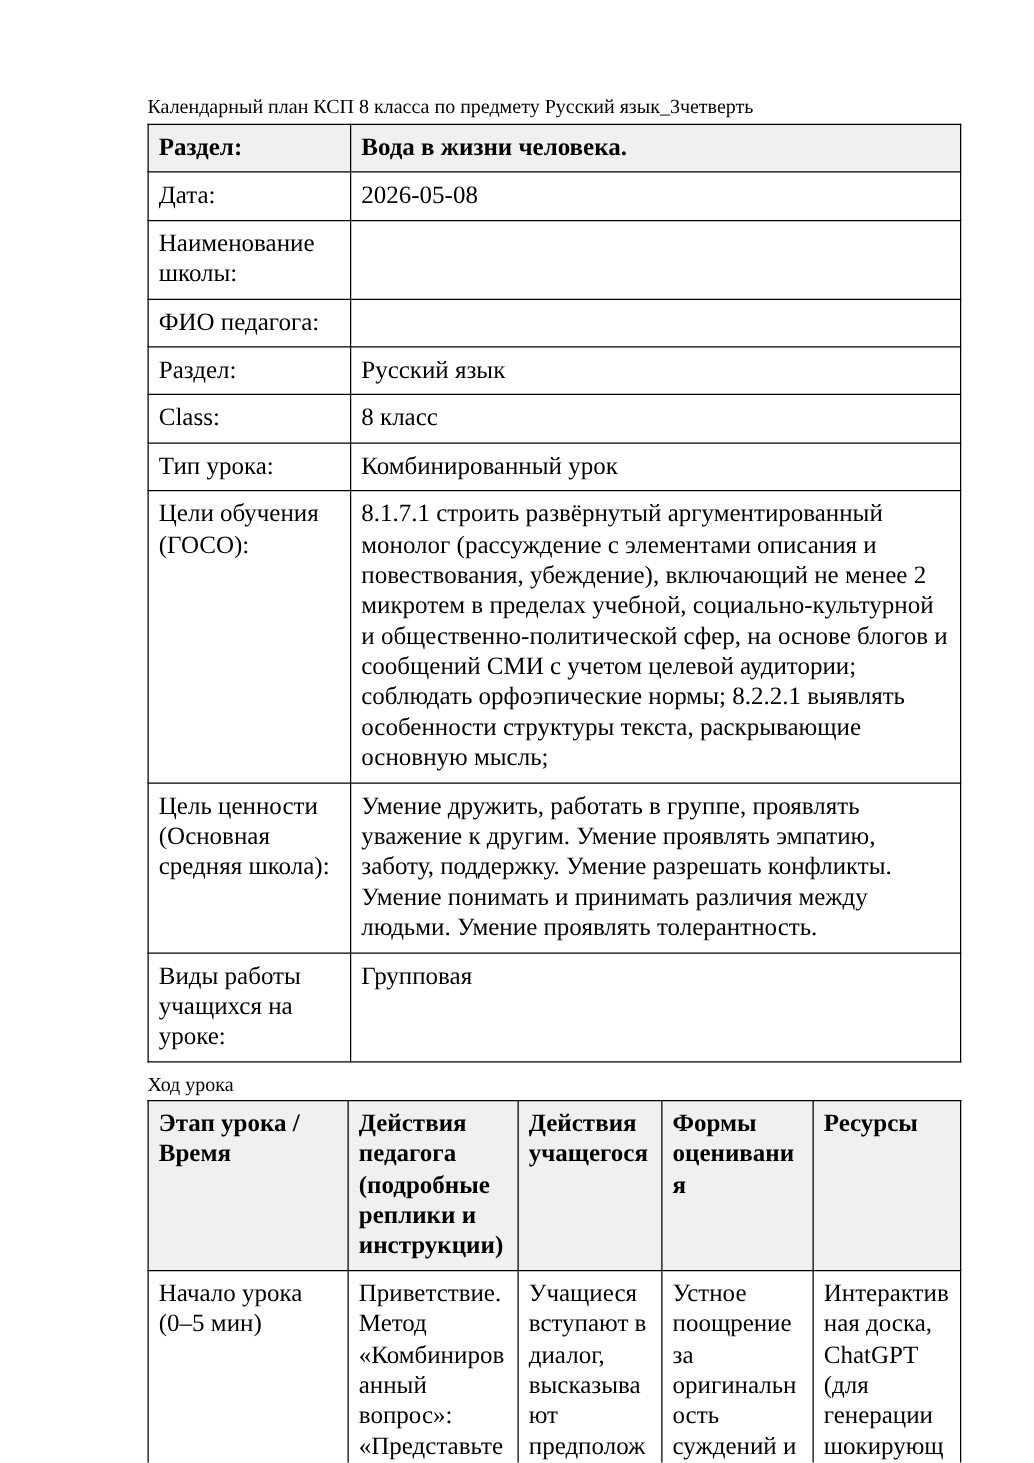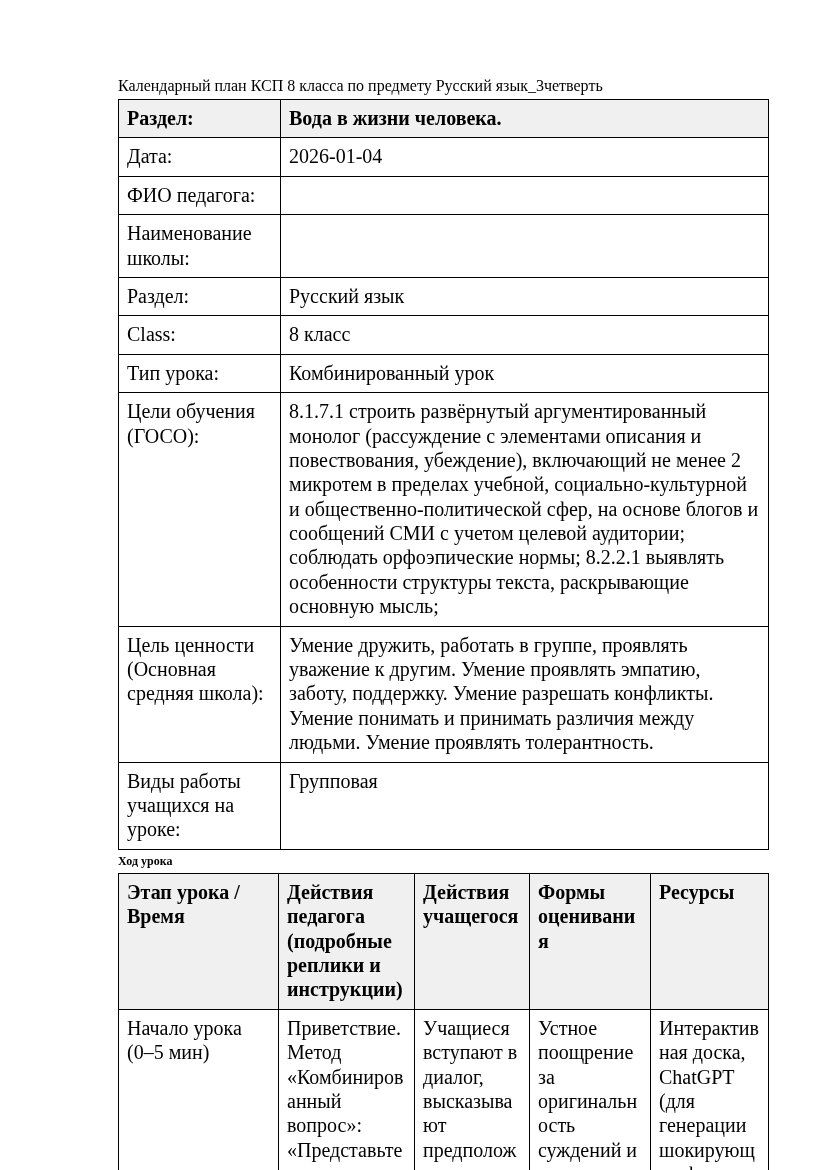--- a/index.html
+++ b/index.html
@@ -36,24 +36,24 @@
     text-align: left;
     font-weight: normal;
     overflow-wrap: break-word;
     word-wrap: break-word;
   }
   tr.hdr td, thead th {
     background: #f0f0f0;
     font-weight: bold;
   }
   .flow-heading {
-    font-size: 12px;
+    font-size: 16px;
     line-height: 19px;
-    margin: 2px 0 2px 0;
-    font-weight: bold;
+    margin: 9px 0 2px 0;
+    font-weight: normal;
   }
   
   .info-col-label { width: 162px; }
   .info-col-value { width: 488px; }
   
   .les-col-0 { width: 160px; }
   .les-col-1 { width: 136px; }
   .les-col-2 { width: 115px; }
   .les-col-3 { width: 121px; }
   .les-col-4 { width: 118px; }
@@ -70,28 +70,28 @@
       <col class="info-col-label">
       <col class="info-col-value">
     </colgroup>
     <tbody>
       <tr class="hdr">
         <td>Раздел:</td>
         <td>Вода в жизни человека.</td>
       </tr>
       <tr>
         <td>Дата:</td>
-        <td>2026-01-04</td>
+        <td>2026-05-08</td>
+      </tr>
+      <tr>
+        <td>Наименование школы:</td>
+        <td></td>
       </tr>
       <tr>
         <td>ФИО педагога:</td>
-        <td></td>
-      </tr>
-      <tr>
-        <td>Наименование школы:</td>
         <td></td>
       </tr>
       <tr>
         <td>Раздел:</td>
         <td>Русский язык</td>
       </tr>
       <tr>
         <td>Class:</td>
         <td>8 класс</td>
       </tr>

